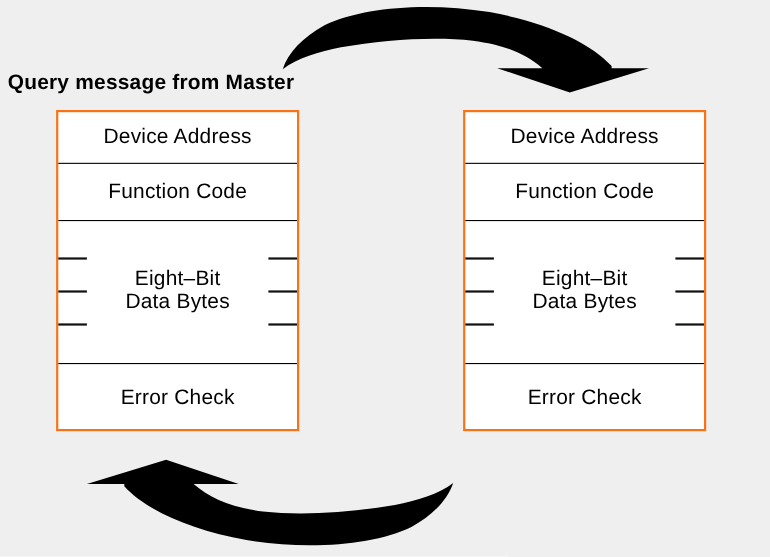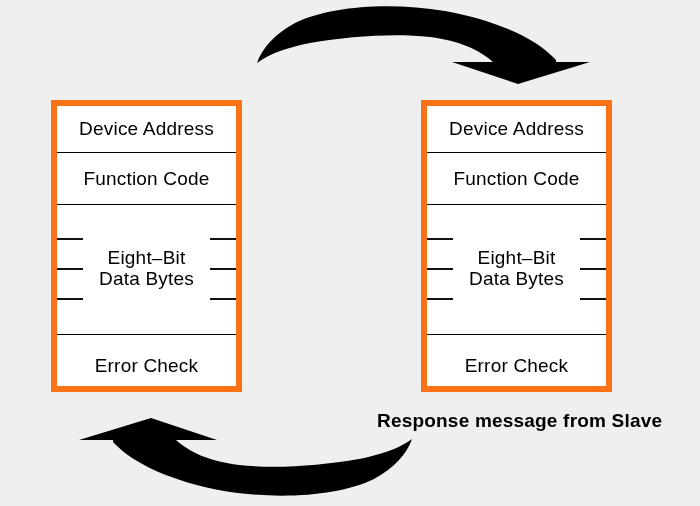--- a/index.html
+++ b/index.html
@@ -30,24 +30,24 @@
     font-weight: bold;
     color: #000;
     letter-spacing: 0.2px;
     white-space: nowrap;
   }
   .caption.query { left: 7px; top: 65px; }
   .caption.response { left: 377px; top: 410px; }
   .frame-box {
     position: absolute;
     top: 100px;
-    width: 191px;
+    width: 221px;
     height: 292px;
     background: #ffffff;
-    border: 6px solid #f97316;
+    border: 2px solid #f97316;
     box-sizing: border-box;
     display: flex;
     flex-direction: column;
   }
   .frame-box.left { left: 51px; }
   .frame-box.right { left: 421px; }
   .frame-row {
     display: flex;
     align-items: center;
     justify-content: center;
@@ -99,20 +99,21 @@
                C 395,33 350,36 310,43
                C 290,47 270,53 257,63
                Z
                M 452,62 L 590,62 L 518,84 Z" fill="#000000"></path>
     </g>
     <g>
       <use href="#curved-arrow-shape" transform="rotate(180 334.5 251)"></use>
     </g>
   </svg>
 
+  <div class="caption query">Query message from Master</div>
 
   <div class="frame-box left">
     <div class="frame-row row-1">
       <span>Device Address</span>
     </div>
     <div class="frame-row row-2">
       <span>Function Code</span>
     </div>
     <div class="frame-row row-3">
       <span class="tick side-l t1"></span>
@@ -148,15 +149,14 @@
       <span class="two-line">
         <span>Eight–Bit</span>
         <span>Data Bytes</span>
       </span>
     </div>
     <div class="frame-row row-4">
       <span>Error Check</span>
     </div>
   </div>
 
-  <div class="caption response">Response message from Slave</div>
 
 </div>
 
 </body></html>

